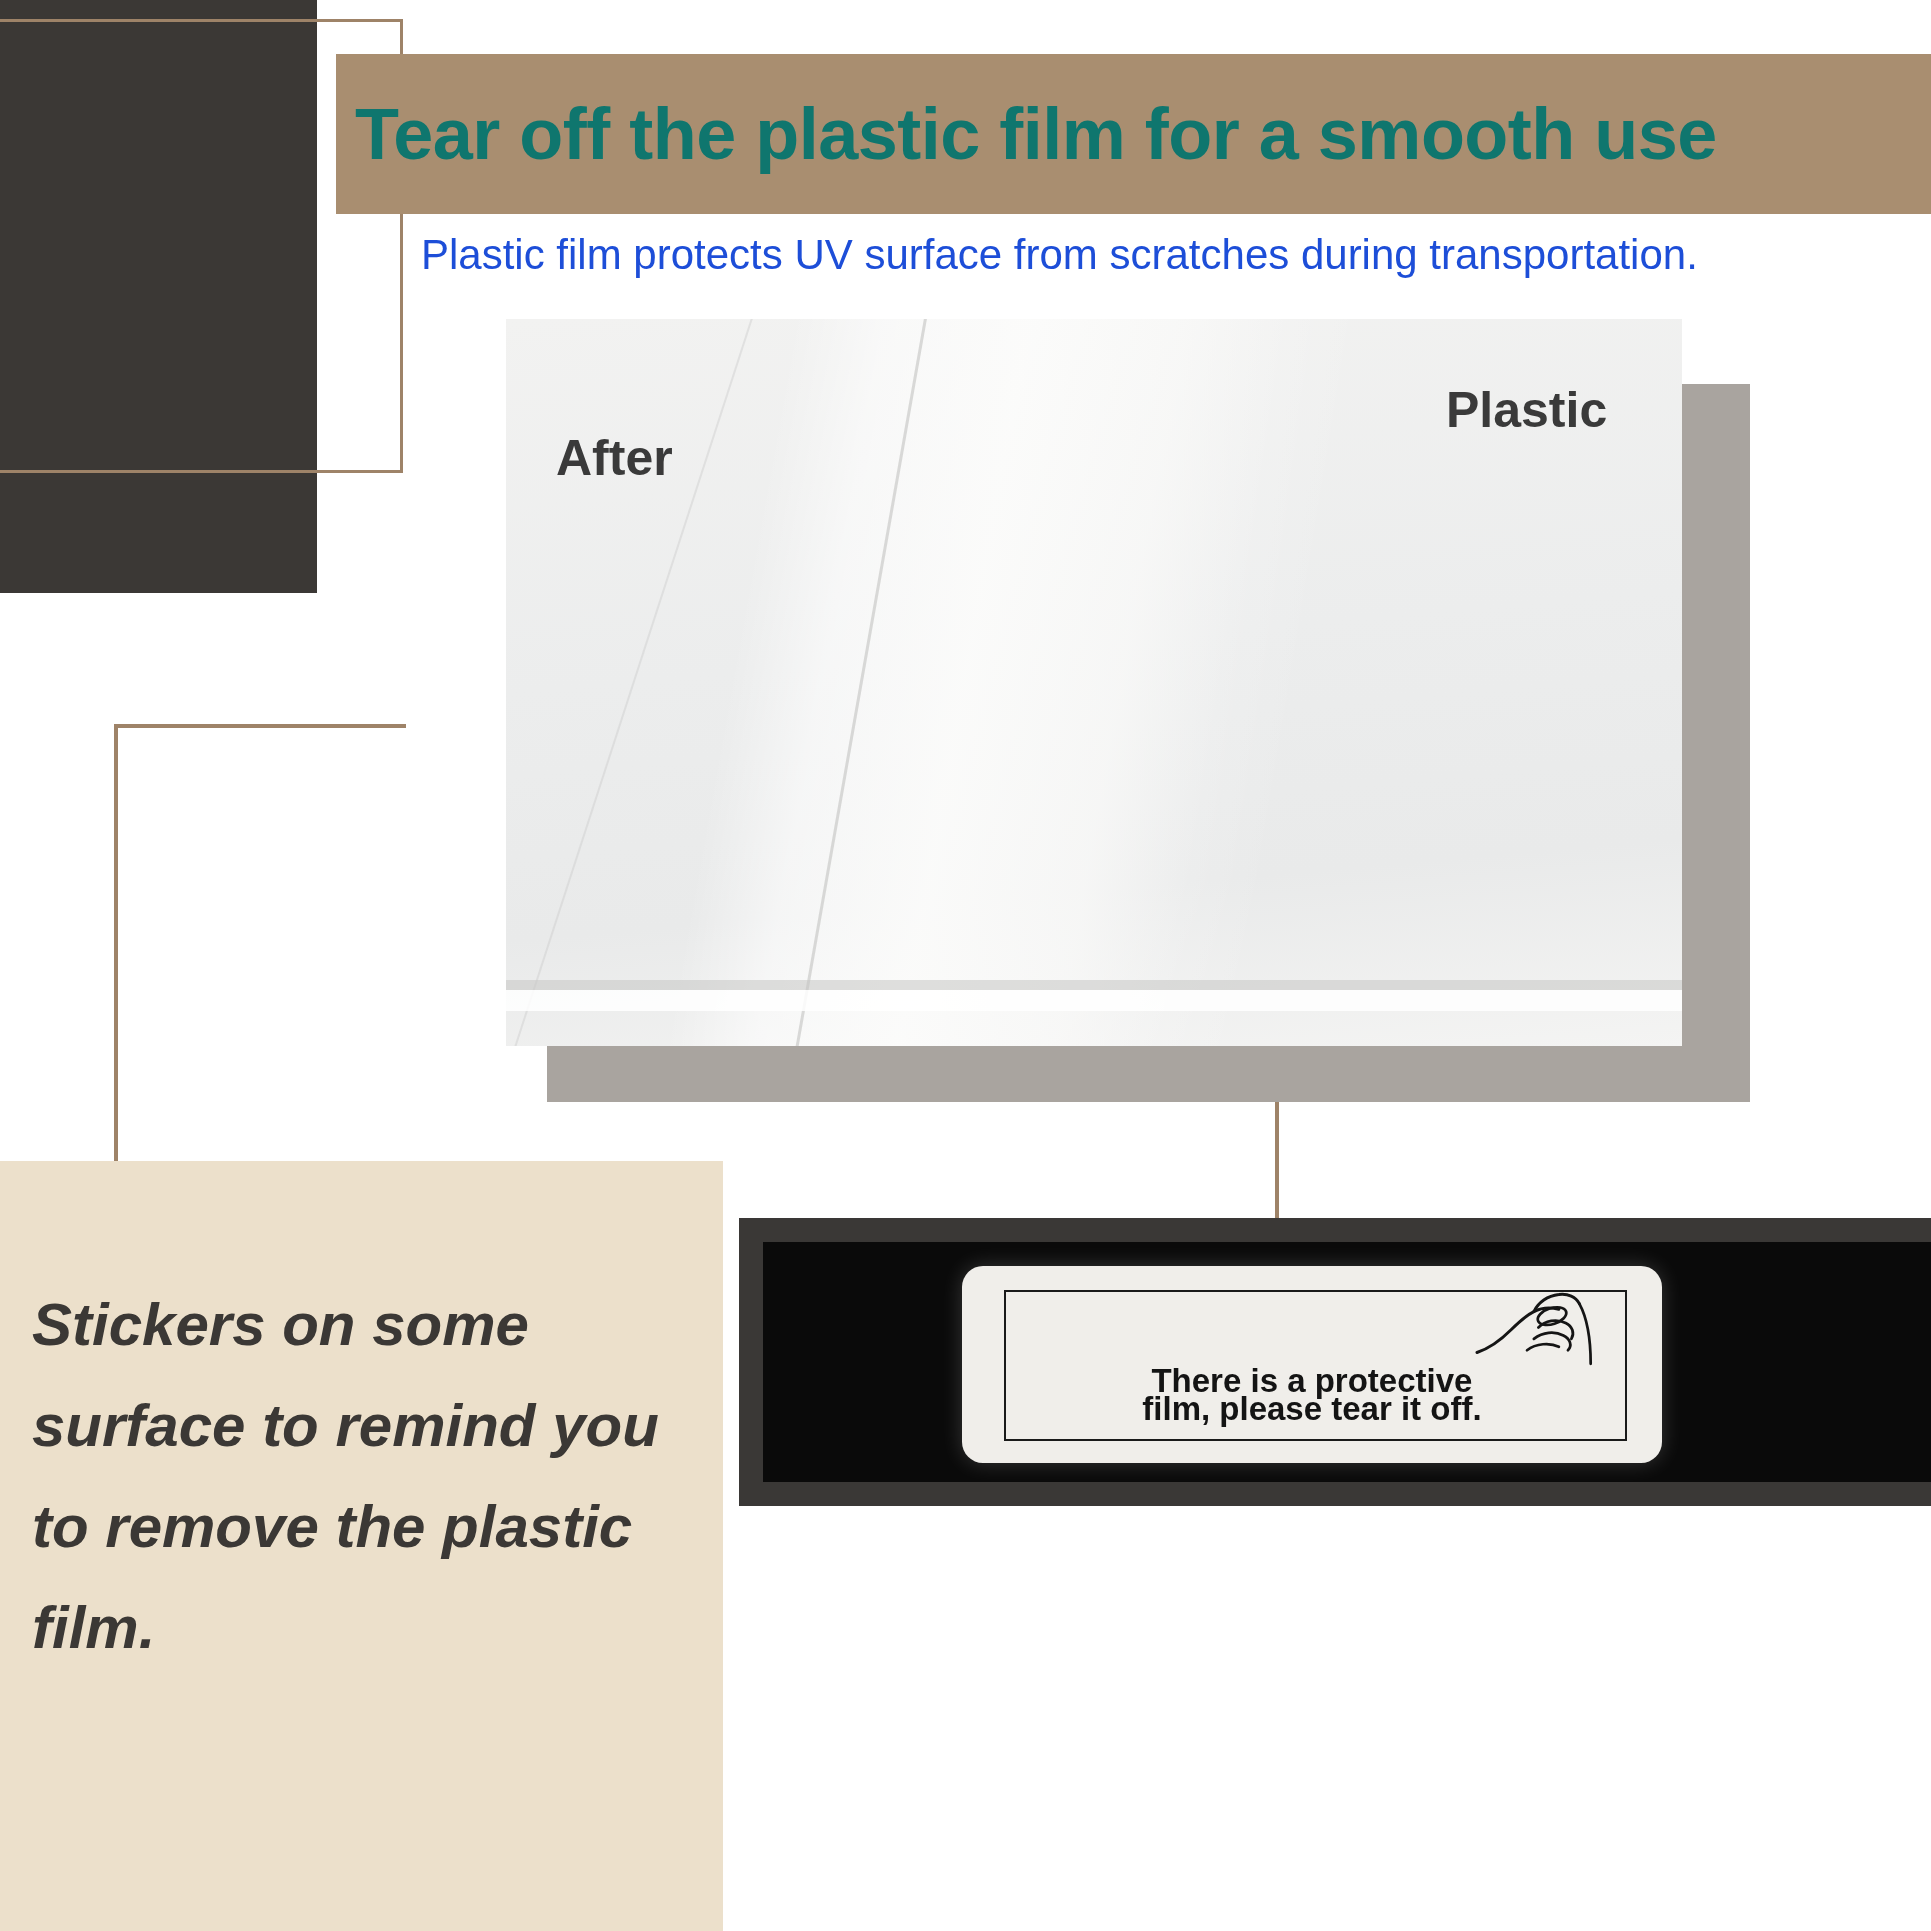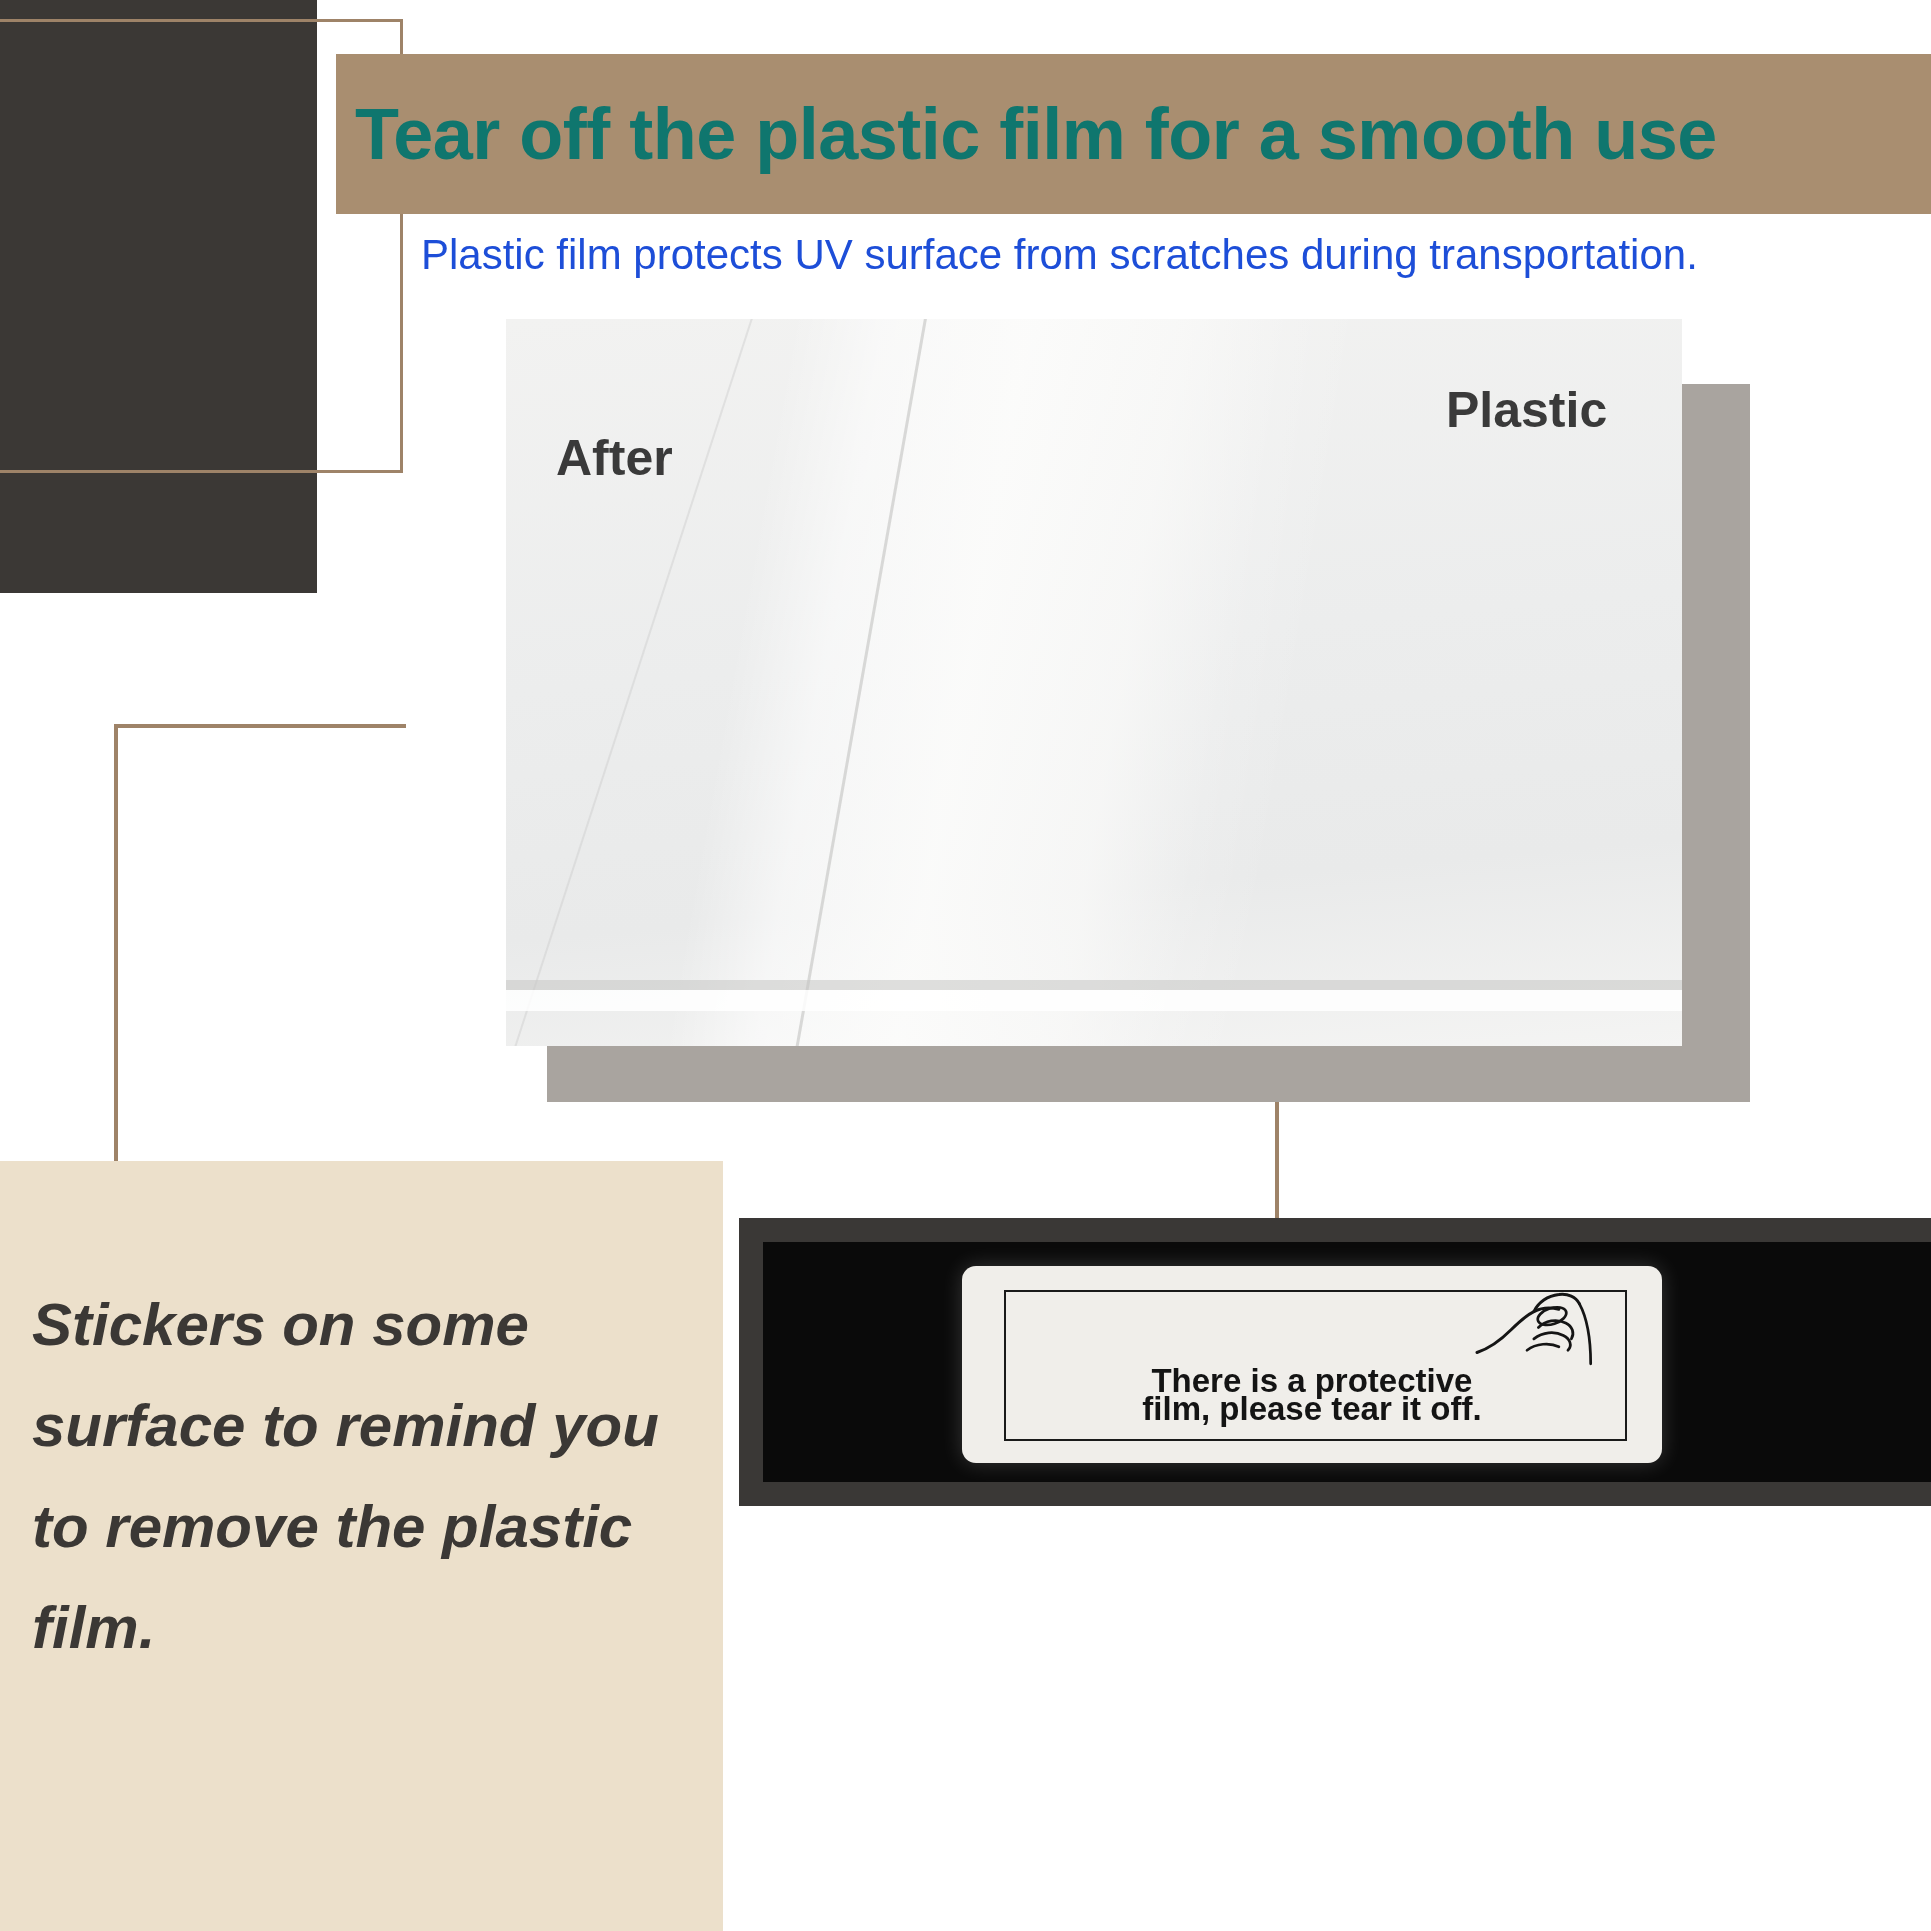--- a/index.html
+++ b/index.html
@@ -166,21 +166,21 @@
     background: #3a3836;
   }
   .sp-dark {
     position: absolute;
     left: 24px; top: 24px; right: 0px; bottom: 24px;
     background: #0a0a0a;
   }
   .sp-label {
     position: absolute;
     background: #f0eeea;
-    border-radius: 14px;
+    border-radius: 21px;
     box-shadow: 0 0 21px rgba(255,255,255,0.18);
   }
   .sp-inner-frame {
     position: absolute;
     left: 6%; top: 12%; right: 5%; bottom: 11%;
     border: 2.9px solid #1a1a1a;
     box-sizing: border-box;
   }
   .sp-text {
     position: absolute;

